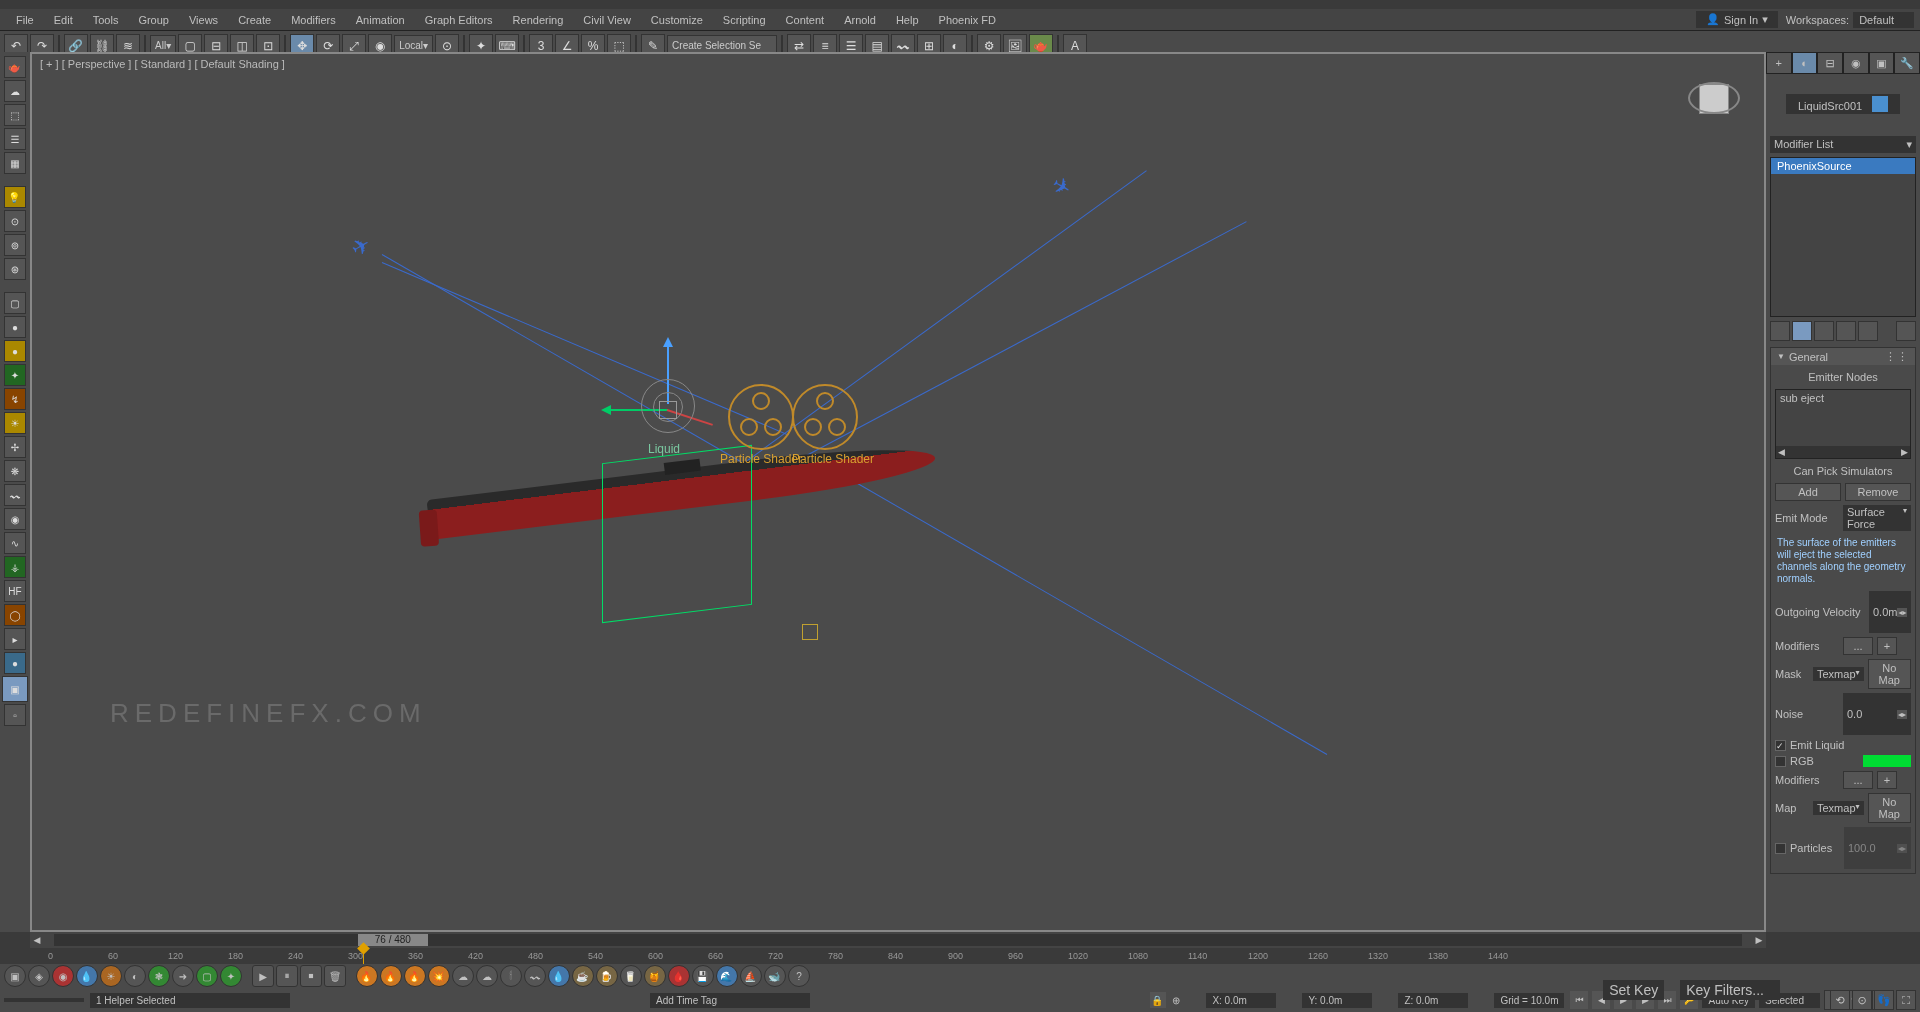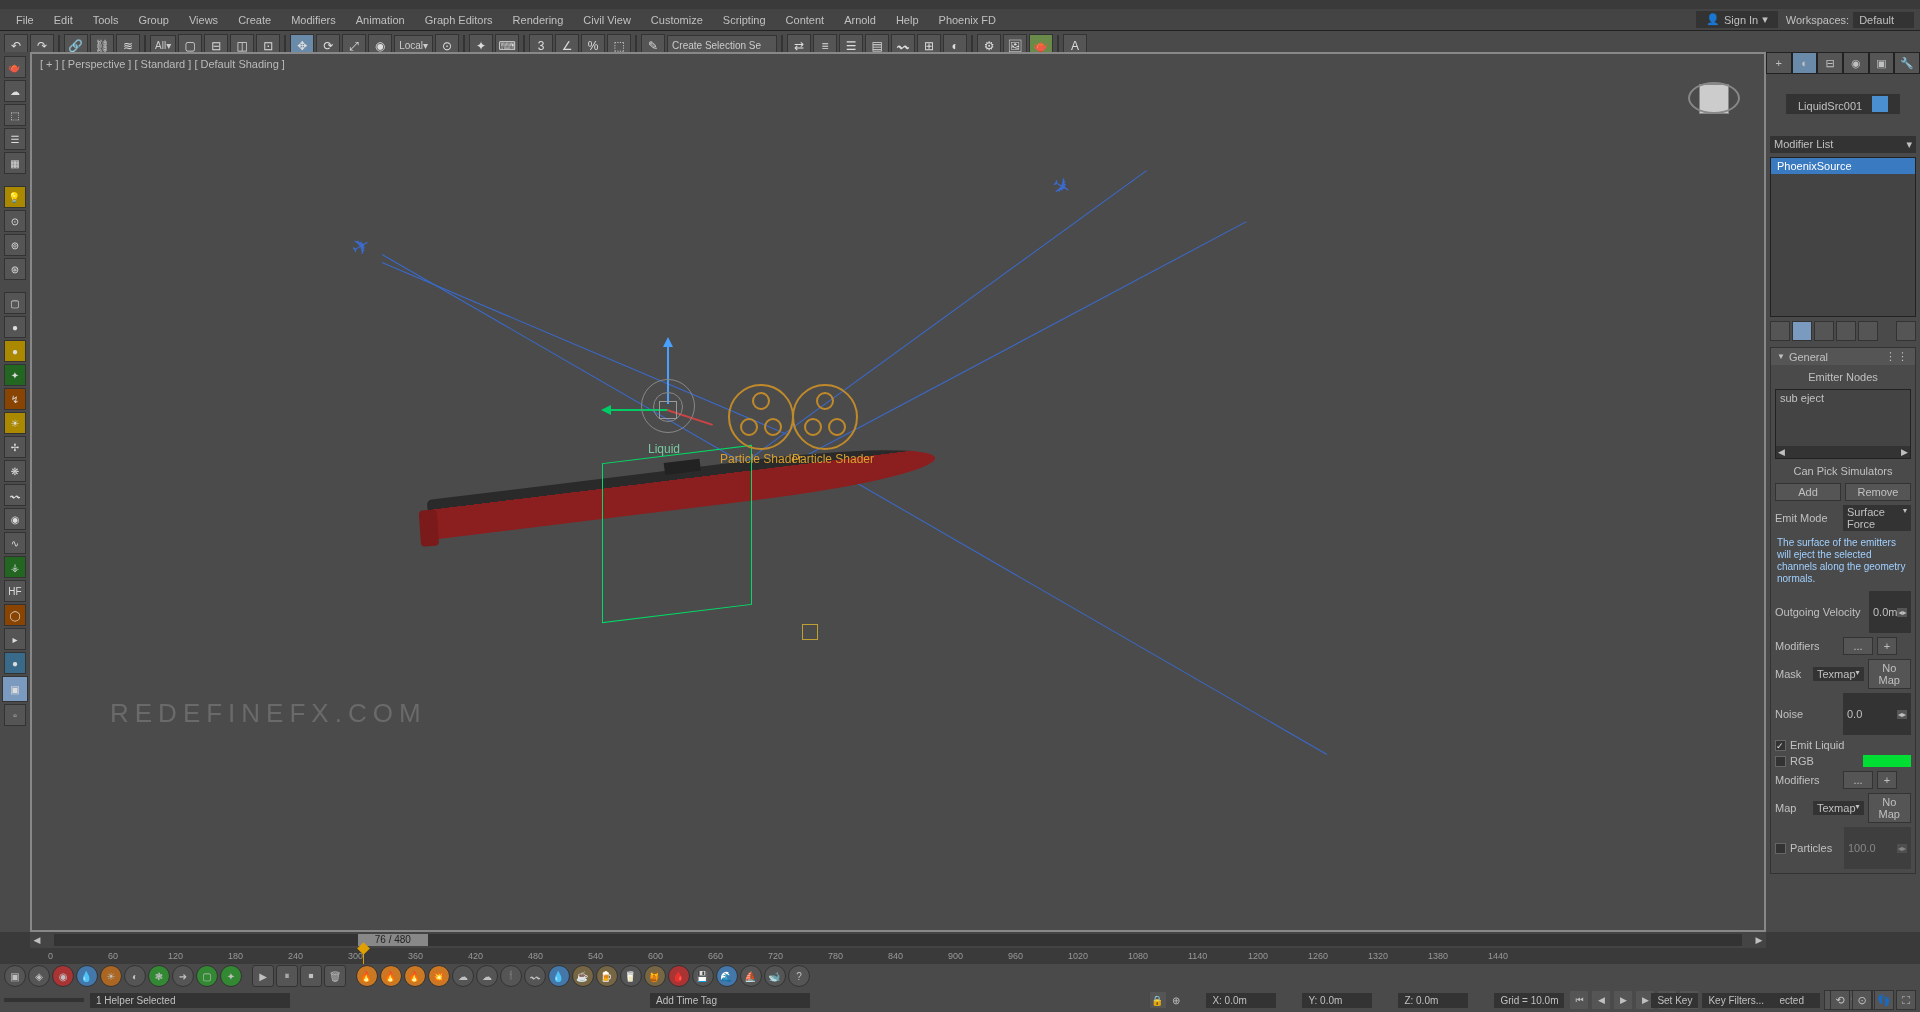--- a/index.html
+++ b/index.html
@@ -514,21 +514,21 @@
     <div class="nav-btn">⊡</div>
   </div>
 </div>
 <div style="position:absolute; left:0; right:0; bottom:0; height:0"></div>
 
 <div style="position:absolute; left:0; right:0; bottom:0; height:0; overflow:visible">
   <div style="position:absolute; bottom:24px; right:4px; display:flex; gap:4px; align-items:center; font-size:10px; height:0"></div>
 </div>
 
 <div style="position:absolute; bottom:4px; left:650px; width:160px; background:#333; font-size:10px; padding:2px 6px">Add Time Tag</div>
-<div style="position:absolute; bottom:4px; right:140px; display:flex; gap:4px; align-items:center; font-size:10px;">
+<div style="position:absolute; bottom:12px; right:140px; display:flex; gap:16px; align-items:center; font-size:14px;">
   <div class="autokey">Set Key</div>
   <div class="seldrop">Key Filters...</div>
 </div>
 <div style="position:absolute; bottom:2px; right:4px; display:flex; gap:2px">
   <div class="nav-btn">⟲</div>
   <div class="nav-btn">⊙</div>
   <div class="nav-btn">👣</div>
   <div class="nav-btn">⛶</div>
 </div>
 

